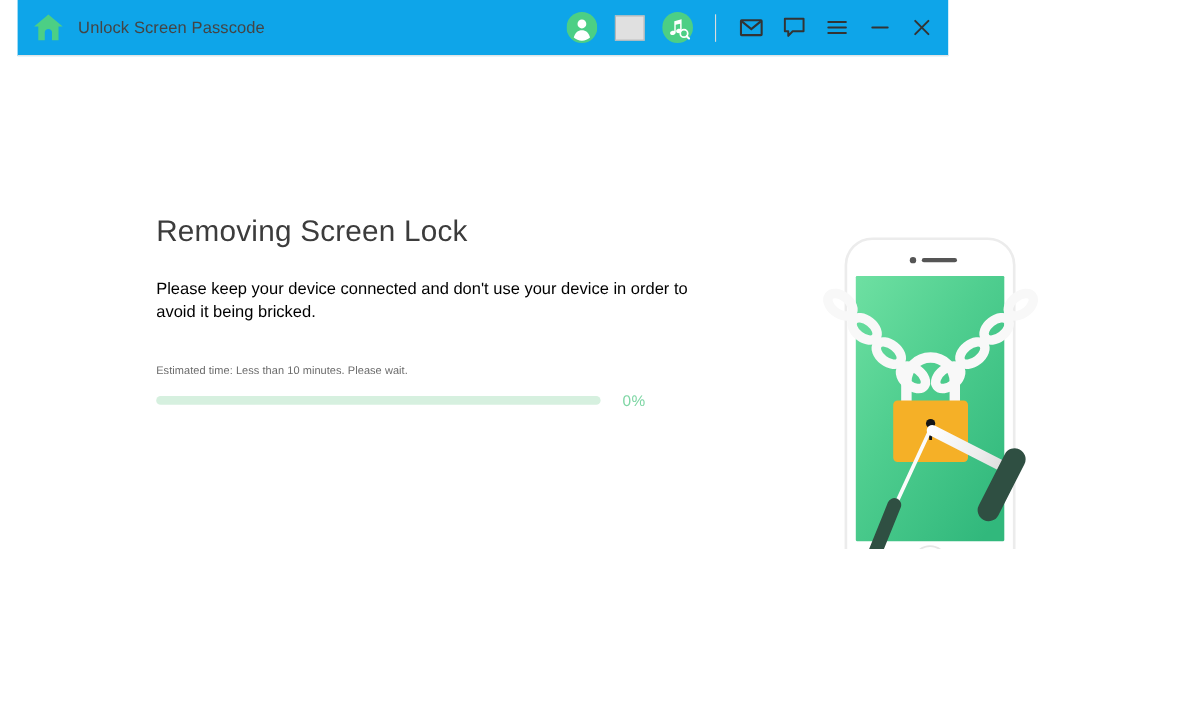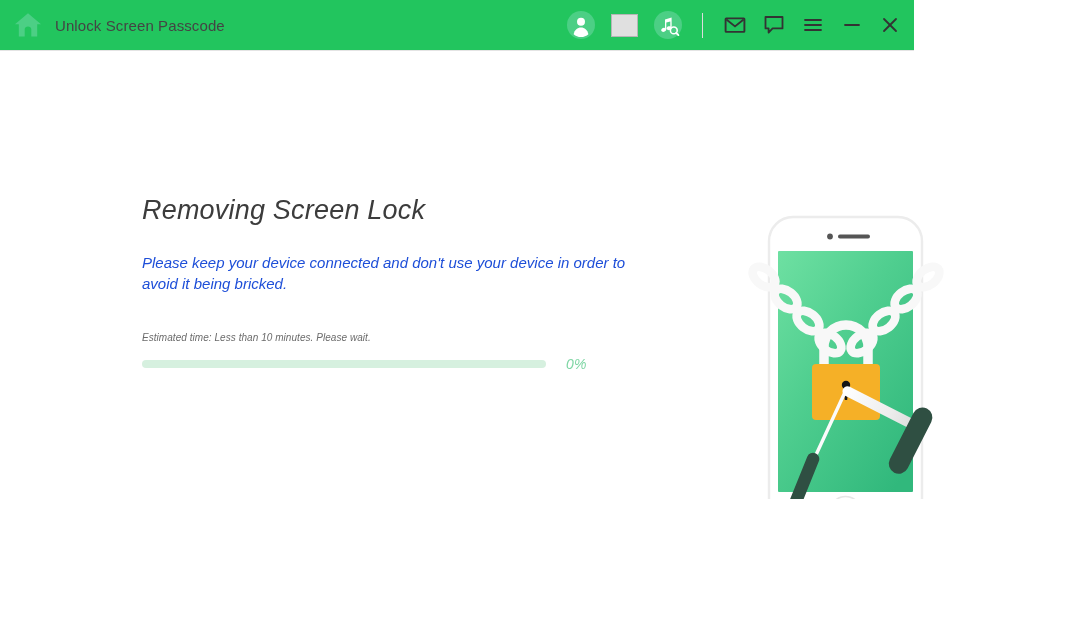--- a/index.html
+++ b/index.html
@@ -18,24 +18,24 @@
   .app {
     position: relative;
     width: 1071px;
     height: 637px;
     background: #ffffff;
   }
 
   
   .titlebar {
     position: absolute;
-    left: 0; top: 0;
-    width: 914px;
+    left: 16px; top: 0;
+    width: 846px;
     height: 51px;
-    background: #22c55e;
+    background: #0ea5e9;
     border-bottom: 1px solid #e4e4e4;
     box-sizing: border-box;
     display: flex;
     align-items: center;
   }
   .titlebar-left {
     display: flex;
     align-items: center;
     padding-left: 14px;
   }
@@ -90,41 +90,40 @@
   .menu-icon { width: 20px; height: 20px; margin-right: 20px; }
   .min-icon  { width: 18px; height: 18px; margin-right: 20px; }
   .close-icon{ width: 18px; height: 18px; }
 
   
   .content {
     position: absolute;
     left: 0; top: 51px;
     width: 1071px;
     height: 586px;
-    font-style: italic;
   }
   .text-block {
     position: absolute;
     left: 142px;
     top: 145px;
     width: 520px;
   }
   .headline {
     font-size: 27px;
     color: #3c3c3c;
     font-weight: normal;
     margin: 0;
     letter-spacing: .2px;
     line-height: 1.1;
   }
   .subtext {
     margin: 0;
     padding-top: 26px;
     font-size: 15px;
-    color: #1d4ed8;
+    color: #000000;
     line-height: 1.42;
     width: 487px;
   }
   .progress-area {
     position: absolute;
     left: 142px;
     top: 281px;
     width: 470px;
   }
   .est-time {

